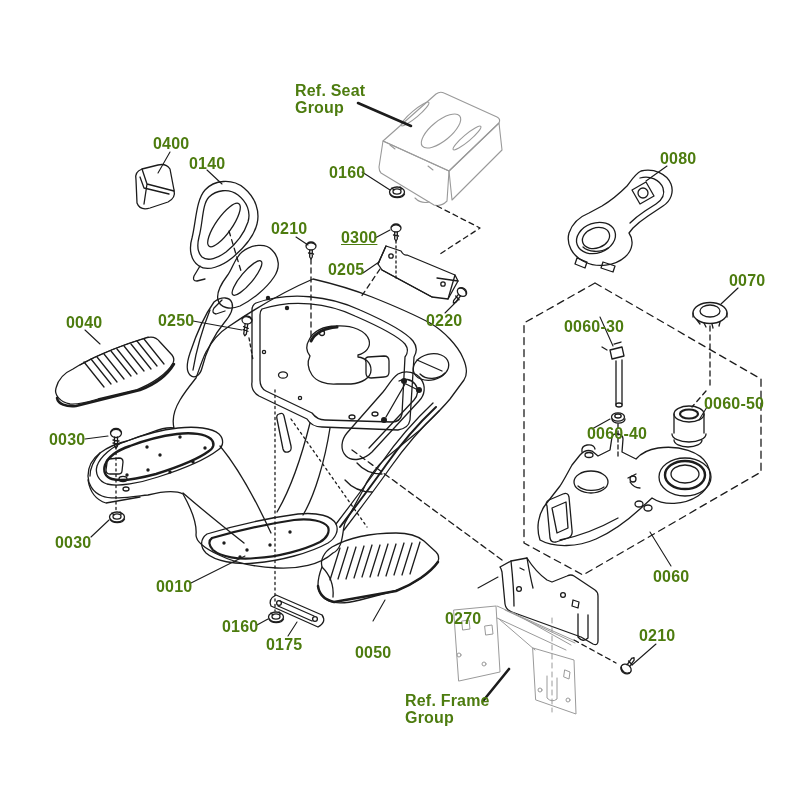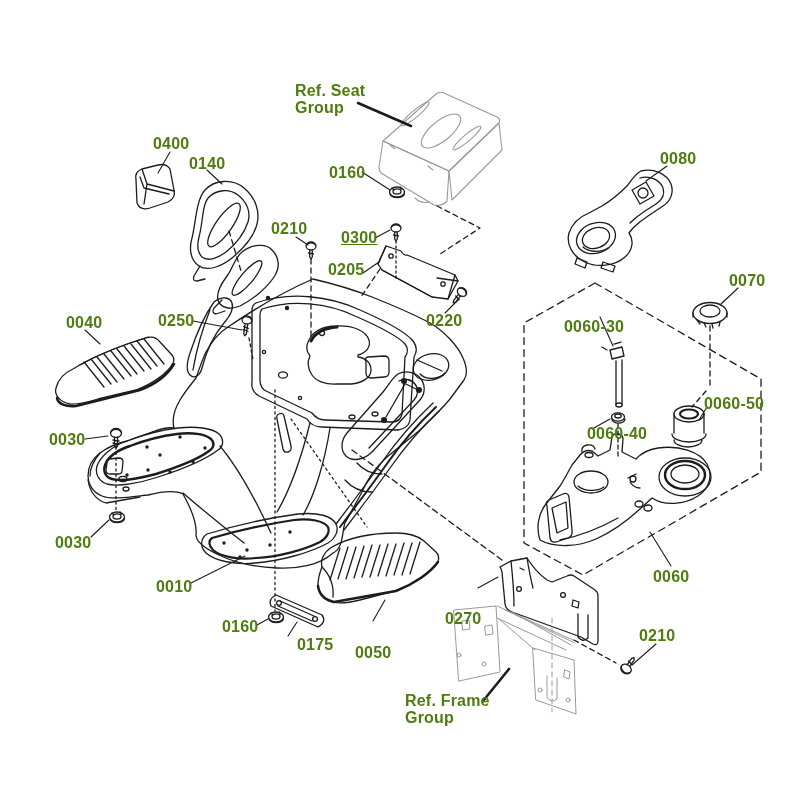--- a/index.html
+++ b/index.html
@@ -404,21 +404,21 @@
   <div class="lbl" style="left:660px;top:150px;">0080</div>
   <div class="lbl" style="left:729px;top:272px;">0070</div>
   <div class="lbl" style="left:564px;top:318px;">0060-30</div>
   <div class="lbl" style="left:704px;top:395px;">0060-50</div>
   <div class="lbl" style="left:539px;top:425px;margin-left:48px;">0060-40</div>
   <div class="lbl" style="left:653px;top:568px;">0060</div>
   <div class="lbl" style="left:445px;top:578px;margin-top:32px;">0270</div>
   <div class="lbl" style="left:639px;top:627px;">0210</div>
   <div class="lbl" style="left:156px;top:578px;">0010</div>
   <div class="lbl" style="left:222px;top:618px;">0160</div>
-  <div class="lbl" style="left:266px;top:636px;margin-left:31px;">0175</div>
+  <div class="lbl" style="left:266px;top:636px;">0175</div>
   <div class="lbl" style="left:355px;top:644px;">0050</div>
   <div class="lbl" style="left:66px;top:314px;">0040</div>
   <div class="lbl" style="left:158px;top:312px;">0250</div>
   <div class="lbl" style="left:49px;top:431px;">0030</div>
   <div class="lbl" style="left:55px;top:534px;">0030</div>
 
   <div class="lbl ref" style="left:295px;top:82px;">
     <div>Ref. Seat</div>
     <div>Group</div>
   </div>

